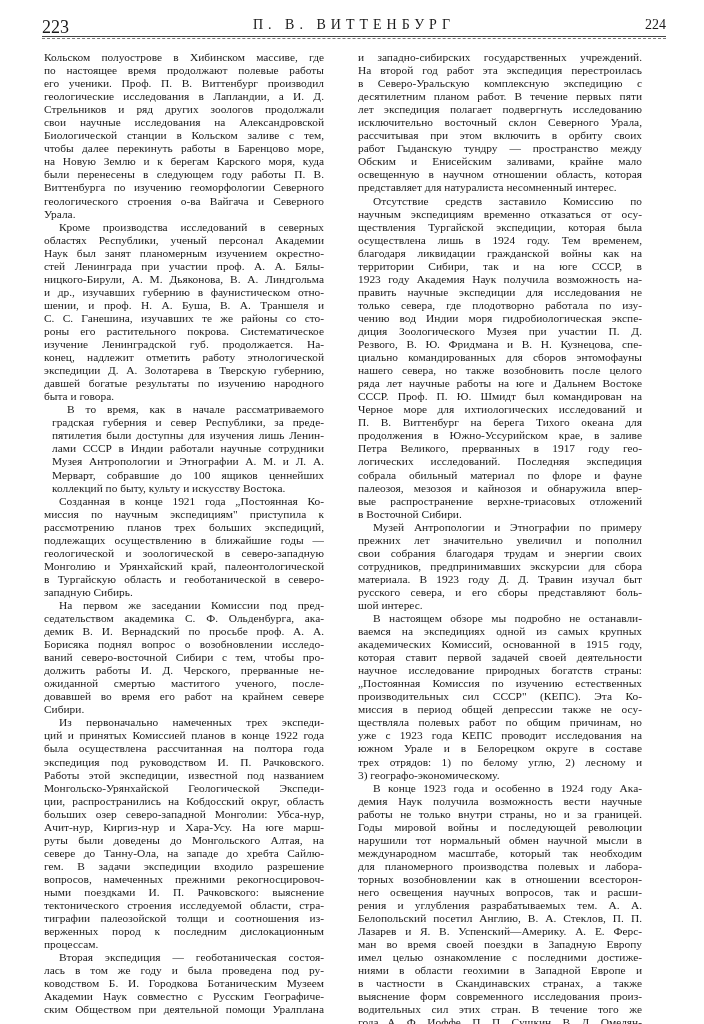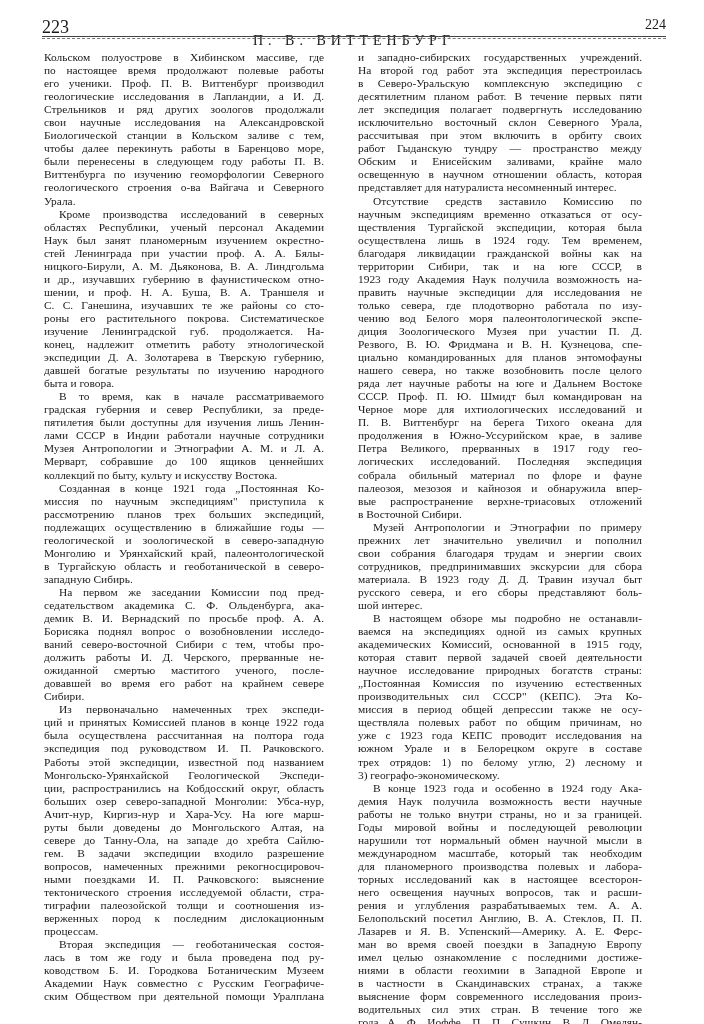--- a/index.html
+++ b/index.html
@@ -7,21 +7,21 @@
     width: 704px; height: 1024px; overflow: hidden; position: relative;
     font-family: "Liberation Serif", "DejaVu Serif", serif;
     color: #1a1a1a;
   }
   .header {
     position: absolute; left: 42px; top: 17px; width: 624px; height: 20px;
   }
   .page-num-left { position: absolute; left: 0; top: 0; font-size: 18px; }
   .page-num-right { position: absolute; right: 0; top: 0; font-size: 14px; }
   .running-head {
-    position: absolute; left: 0; right: 0; top: 16px; text-align: center;
+    position: absolute; left: 0; right: 0; top: 0; text-align: center;
     font-size: 14px; letter-spacing: 5px;
   }
   .rule {
     position: absolute; left: 42px; top: 36px; width: 624px; height: 0;
     border-top: 1px solid #444; 
   }
   .rule2 {
     position: absolute; left: 42px; top: 38px; width: 624px; height: 0;
     border-top: 1px dashed #777;
   }
@@ -51,20 +51,21 @@
 <div class="col left" id="left-col">
     <p style="text-indent: 0px;">
       <span class="ln">Кольском полуострове в Хибинском массиве, где</span>
       <span class="ln">по настоящее время продолжают полевые работы</span>
       <span class="ln">его ученики. Проф. П. В. Виттенбург производил</span>
       <span class="ln">геологические исследования в Лапландии, а И. Д.</span>
       <span class="ln">Стрельников и ряд других зоологов продолжали</span>
       <span class="ln">свои научные исследования на Александровской</span>
       <span class="ln">Биологической станции в Кольском заливе с тем,</span>
       <span class="ln">чтобы далее перекинуть работы в Баренцово море,</span>
+      <span class="ln">на Новую Землю и к берегам Карского моря, куда</span>
       <span class="ln">были перенесены в следующем году работы П. В.</span>
       <span class="ln">Виттенбурга по изучению геоморфологии Северного</span>
       <span class="ln">геологического строения о-ва Вайгача и Северного</span>
       <span class="ln last">Урала.</span>
     </p>
     <p class="indent" style="text-indent: 0px;">
       <span class="ln" style="padding-left: 15px;">Кроме производства исследований в северных</span>
       <span class="ln">областях Республики, ученый персонал Академии</span>
       <span class="ln">Наук был занят планомерным изучением окрестно-</span>
       <span class="ln">стей Ленинграда при участии проф. А. А. Бялы-</span>
@@ -72,21 +73,21 @@
       <span class="ln">и др., изучавших губернию в фаунистическом отно-</span>
       <span class="ln">шении, и проф. Н. А. Буша, В. А. Траншеля и</span>
       <span class="ln">С. С. Ганешина, изучавших те же районы со сто-</span>
       <span class="ln">роны его растительного покрова. Систематическое</span>
       <span class="ln">изучение Ленинградской губ. продолжается. На-</span>
       <span class="ln">конец, надлежит отметить работу этнологической</span>
       <span class="ln">экспедиции Д. А. Золотарева в Тверскую губернию,</span>
       <span class="ln">давшей богатые результаты по изучению народного</span>
       <span class="ln last">быта и говора.</span>
     </p>
-    <p class="indent" style="text-indent: 0px;">
+    <p class="indent" style="text-indent: 0px; margin-left: 8px;">
       <span class="ln" style="padding-left: 15px;">В то время, как в начале рассматриваемого</span>
       <span class="ln">градская губерния и север Республики, за преде-</span>
       <span class="ln">пятилетия были доступны для изучения лишь Ленин-</span>
       <span class="ln">лами СССР в Индии работали научные сотрудники</span>
       <span class="ln">Музея Антропологии и Этнографии А. М. и Л. А.</span>
       <span class="ln">Мерварт, собравшие до 100 ящиков ценнейших</span>
       <span class="ln last">коллекций по быту, культу и искусству Востока.</span>
     </p>
     <p class="indent" style="text-indent: 0px;">
       <span class="ln" style="padding-left: 15px;">Созданная в конце 1921 года „Постоянная Ко-</span>
@@ -154,24 +155,24 @@
     <p class="indent" style="text-indent: 0px;">
       <span class="ln" style="padding-left: 15px;">Отсутствие средств заставило Комиссию по</span>
       <span class="ln">научным экспедициям временно отказаться от осу-</span>
       <span class="ln">ществления Тургайской экспедиции, которая была</span>
       <span class="ln">осуществлена лишь в 1924 году. Тем временем,</span>
       <span class="ln">благодаря ликвидации гражданской войны как на</span>
       <span class="ln">территории Сибири, так и на юге СССР, в</span>
       <span class="ln">1923 году Академия Наук получила возможность на-</span>
       <span class="ln">править научные экспедиции для исследования не</span>
       <span class="ln">только севера, где плодотворно работала по изу-</span>
-      <span class="ln">чению вод Белого моря палеонтологической экспе-</span>
+      <span class="ln">чению вод Индии моря гидробиологическая экспе-</span>
       <span class="ln">диция Зоологического Музея при участии П. Д.</span>
       <span class="ln">Резвого, В. Ю. Фридмана и В. Н. Кузнецова, спе-</span>
-      <span class="ln">циально командированных для планов энтомофауны</span>
+      <span class="ln">циально командированных для сборов энтомофауны</span>
       <span class="ln">нашего севера, но также возобновить после целого</span>
       <span class="ln">ряда лет научные работы на юге и Дальнем Востоке</span>
       <span class="ln">СССР. Проф. П. Ю. Шмидт был командирован на</span>
       <span class="ln">Черное море для ихтиологических исследований и</span>
       <span class="ln">П. В. Виттенбург на берега Тихого океана для</span>
       <span class="ln">продолжения в Южно-Уссурийском крае, в заливе</span>
       <span class="ln">Петра Великого, прерванных в 1917 году гео-</span>
       <span class="ln">логических исследований. Последняя экспедиция</span>
       <span class="ln">собрала обильный материал по флоре и фауне</span>
       <span class="ln">палеозоя, мезозоя и кайнозоя и обнаружила впер-</span>
@@ -203,21 +204,21 @@
       <span class="ln last">3) географо-экономическому.</span>
     </p>
     <p class="indent" style="text-indent: 0px;">
       <span class="ln" style="padding-left: 15px;">В конце 1923 года и особенно в 1924 году Ака-</span>
       <span class="ln">демия Наук получила возможность вести научные</span>
       <span class="ln">работы не только внутри страны, но и за границей.</span>
       <span class="ln">Годы мировой войны и последующей революции</span>
       <span class="ln">нарушили тот нормальный обмен научной мысли в</span>
       <span class="ln">международном масштабе, который так необходим</span>
       <span class="ln">для планомерного производства полевых и лабора-</span>
-      <span class="ln">торных исследований как в настоящее всесторон-</span>
+      <span class="ln">торных возобновлении как в отношении всесторон-</span>
       <span class="ln">него освещения научных вопросов, так и расши-</span>
       <span class="ln">рения и углубления разрабатываемых тем. А. А.</span>
       <span class="ln">Белопольский посетил Англию, В. А. Стеклов, П. П.</span>
       <span class="ln">Лазарев и Я. В. Успенский—Америку. А. Е. Ферс-</span>
       <span class="ln">ман во время своей поездки в Западную Европу</span>
       <span class="ln">имел целью ознакомление с последними достиже-</span>
       <span class="ln">ниями в области геохимии в Западной Европе и</span>
       <span class="ln">в частности в Скандинавских странах, а также</span>
       <span class="ln">выяснение форм современного исследования произ-</span>
       <span class="ln">водительных сил этих стран. В течение того же</span>

